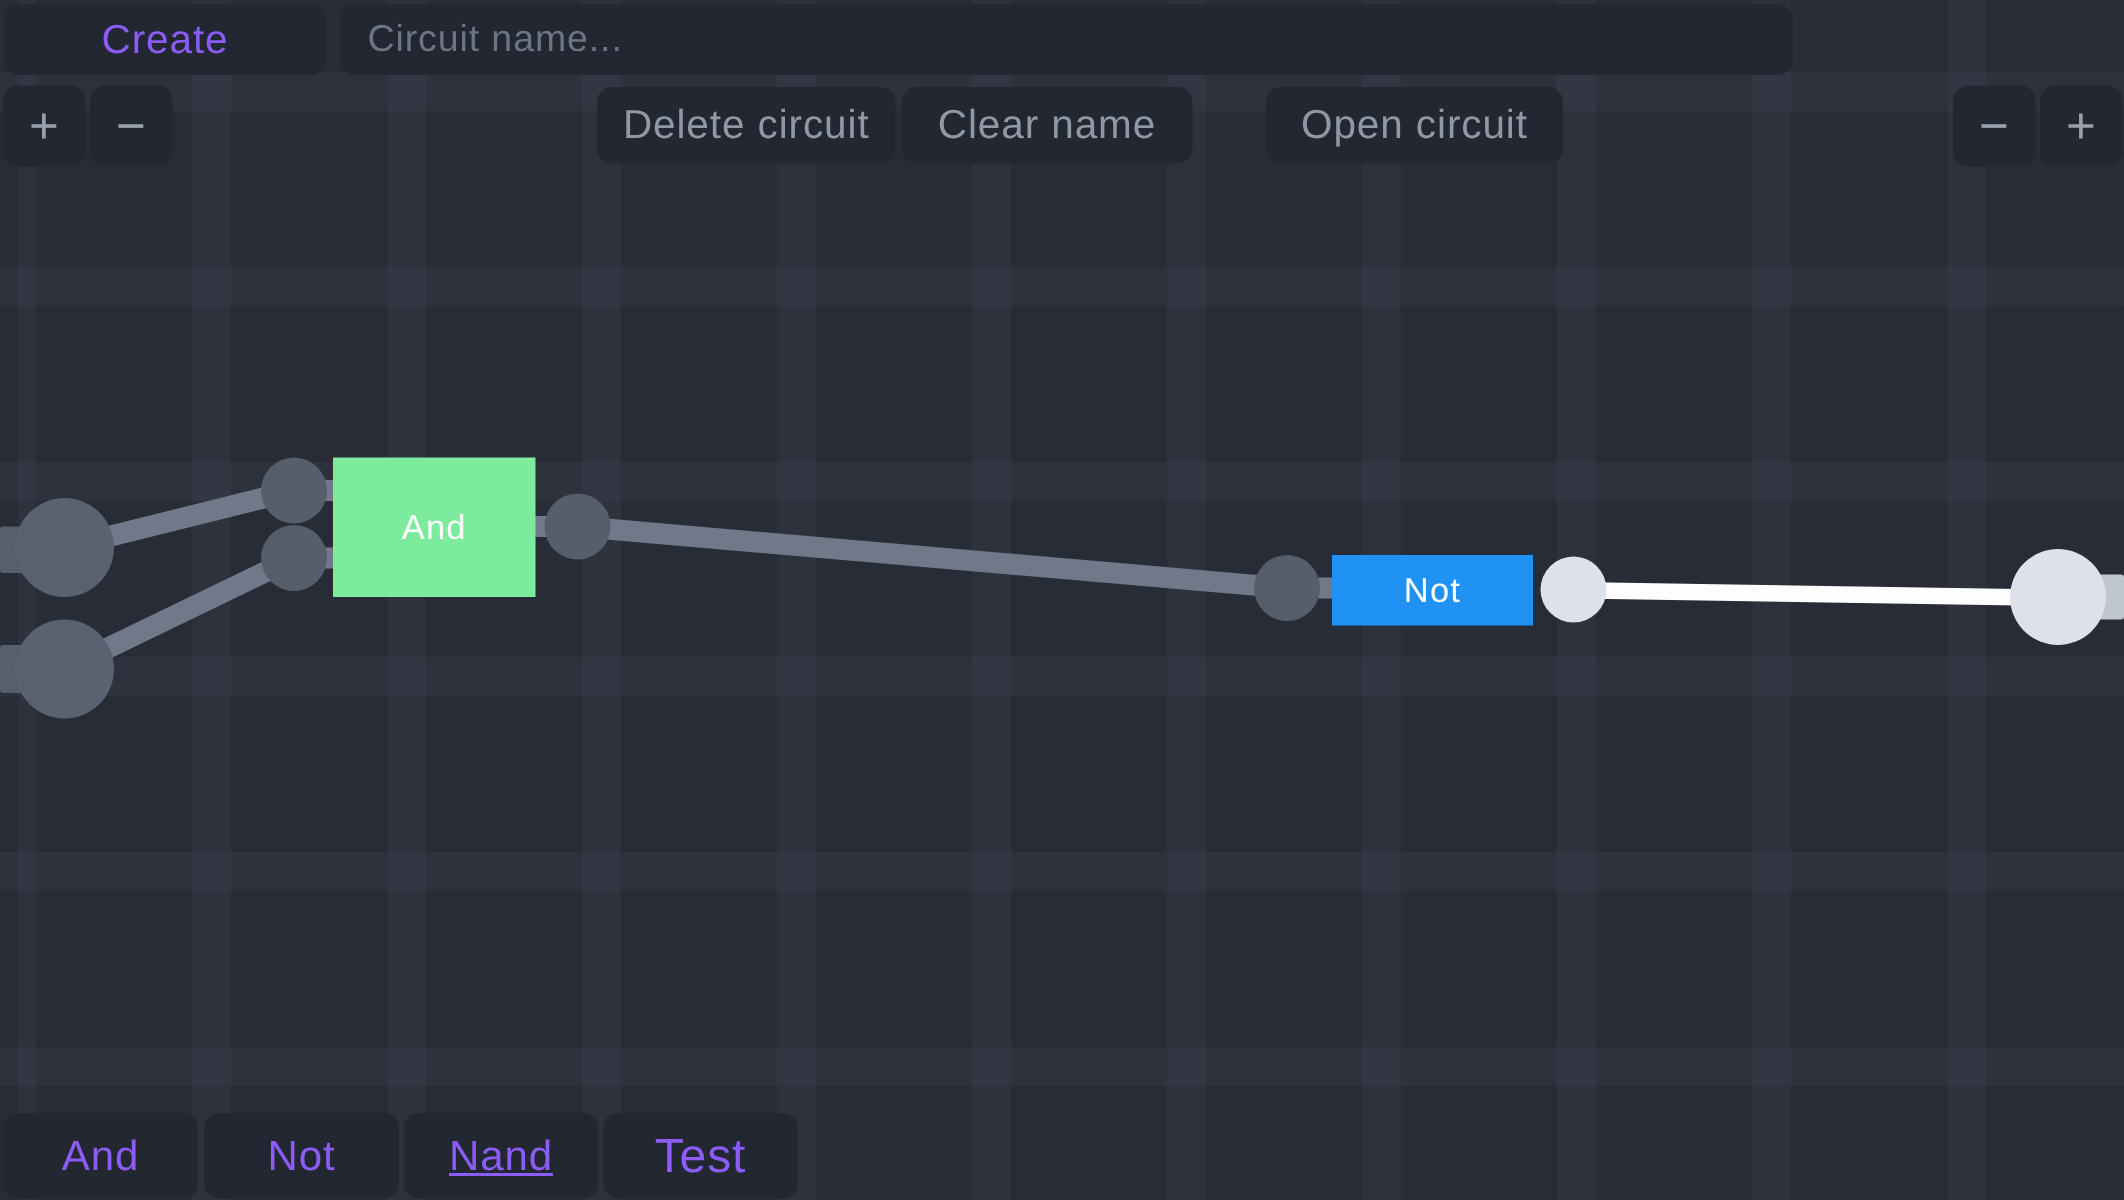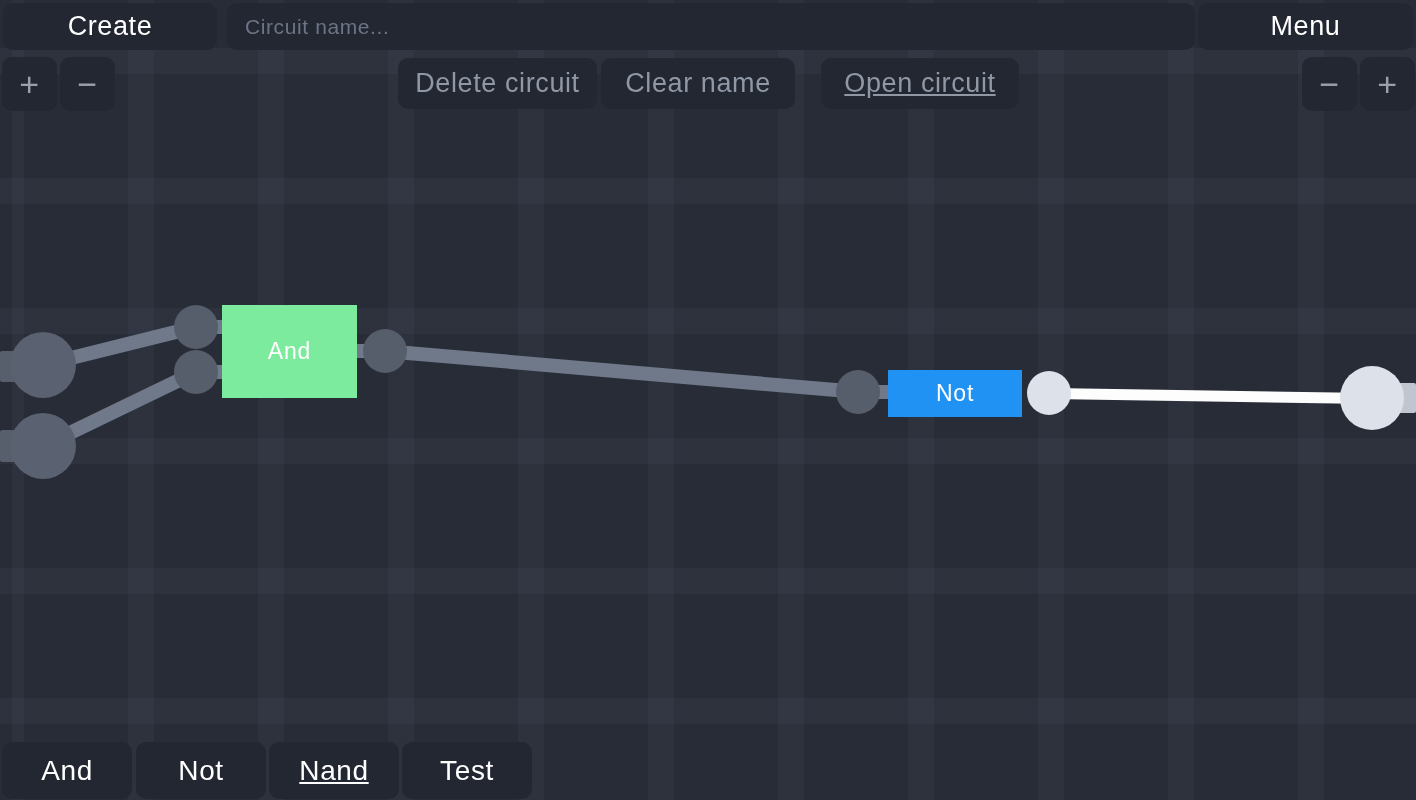--- a/index.html
+++ b/index.html
@@ -14,30 +14,30 @@
     font-family:"Liberation Sans", sans-serif;
     font-weight:300;
     user-select:none;
   }
   .btn{
     position:absolute;
     background:#222732;
     border-radius:10px;
     display:flex;align-items:center;justify-content:center;
     font-size:27px;letter-spacing:0.6px;
-    color:#ffffff;
+    color:#8b5cf6;
     cursor:pointer;
   }
   .btn.dim{color:#9098a5;}
   .btn.sq{font-size:34px;color:#99a0ac;font-weight:300;}
   .name-input{
     position:absolute;
     background:#222732;border:none;border-radius:10px;
     font-family:"Liberation Sans", sans-serif;font-weight:300;
-    font-size:21px;letter-spacing:0.6px;color:#84cc16;
+    font-size:25px;letter-spacing:0.6px;color:#84cc16;
     padding:0 18px;outline:none;
   }
   .name-input::placeholder{color:#6d7485;opacity:1;}
   
   .wire{position:absolute;transform-origin:0 50%;border-radius:2px;}
   .node{position:absolute;border-radius:50%;}
   .gate{
     position:absolute;display:flex;align-items:center;justify-content:center;
     color:#ffffff;font-size:23px;letter-spacing:0.8px;cursor:pointer;
   }
@@ -72,30 +72,29 @@
       </div>
       <div class="gate" style="left: 888px; top: 370px; width: 134px; height: 47px; background: rgb(32, 146, 244);">
         <span>Not</span>
       </div>
     </div>
 
   <div class="btn" style="left:3px;top:3px;width:214px;height:47px;">Create</div>
 
   <input class="name-input" style="left: 227px; top: 3px; width: 968px; height: 47px;" placeholder="Circuit name...">
 
-  <div class="btn" style="left:1198px;top:3px;width:215px;height:47px;">Menu</div>
 
   <div class="btn sq" style="left:2px;top:57px;width:55px;height:54px;">+</div>
   <div class="btn sq" style="left:60px;top:57px;width:55px;height:54px;">−</div>
 
   <div class="btn dim" style="left:398px;top:58px;width:199px;height:51px;">Delete circuit</div>
   <div class="btn dim" style="left:601px;top:58px;width:194px;height:51px;">Clear name</div>
-  <div class="btn dim" style="left:821px;top:58px;width:198px;height:51px;text-decoration:underline;">Open circuit</div>
+  <div class="btn dim" style="left:844px;top:58px;width:198px;height:51px;">Open circuit</div>
 
   <div class="btn sq" style="left:1302px;top:57px;width:55px;height:54px;">−</div>
   <div class="btn sq" style="left:1360px;top:57px;width:55px;height:54px;">+</div>
 
   <div class="btn" style="left:2px;top:742px;width:130px;height:57px;font-size:28px;">And</div>
   <div class="btn" style="left:136px;top:742px;width:130px;height:57px;font-size:28px;">Not</div>
   <div class="btn" style="left:269px;top:742px;width:130px;height:57px;font-size:28px;text-decoration:underline;">Nand</div>
-  <div class="btn" style="left:402px;top:742px;width:130px;height:57px;font-size:28px;">Test</div>
+  <div class="btn" style="left:402px;top:742px;width:130px;height:57px;font-size:32px;">Test</div>
 
 </div>
 
 </body></html>

